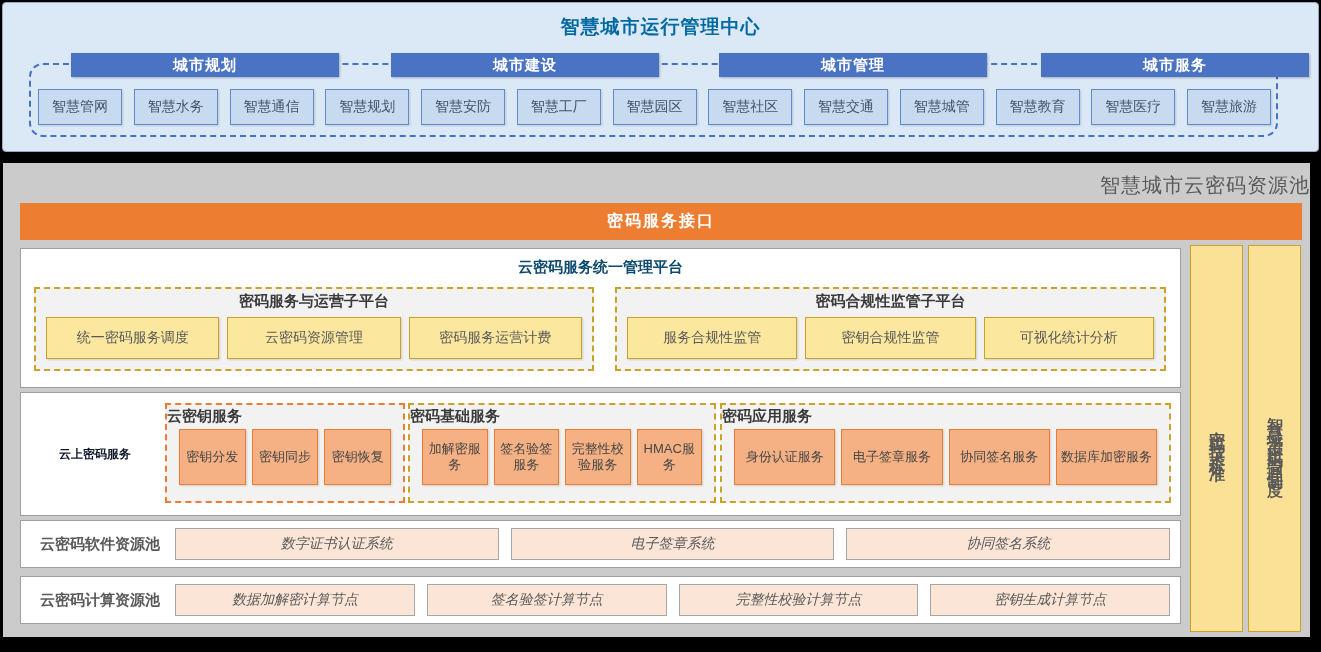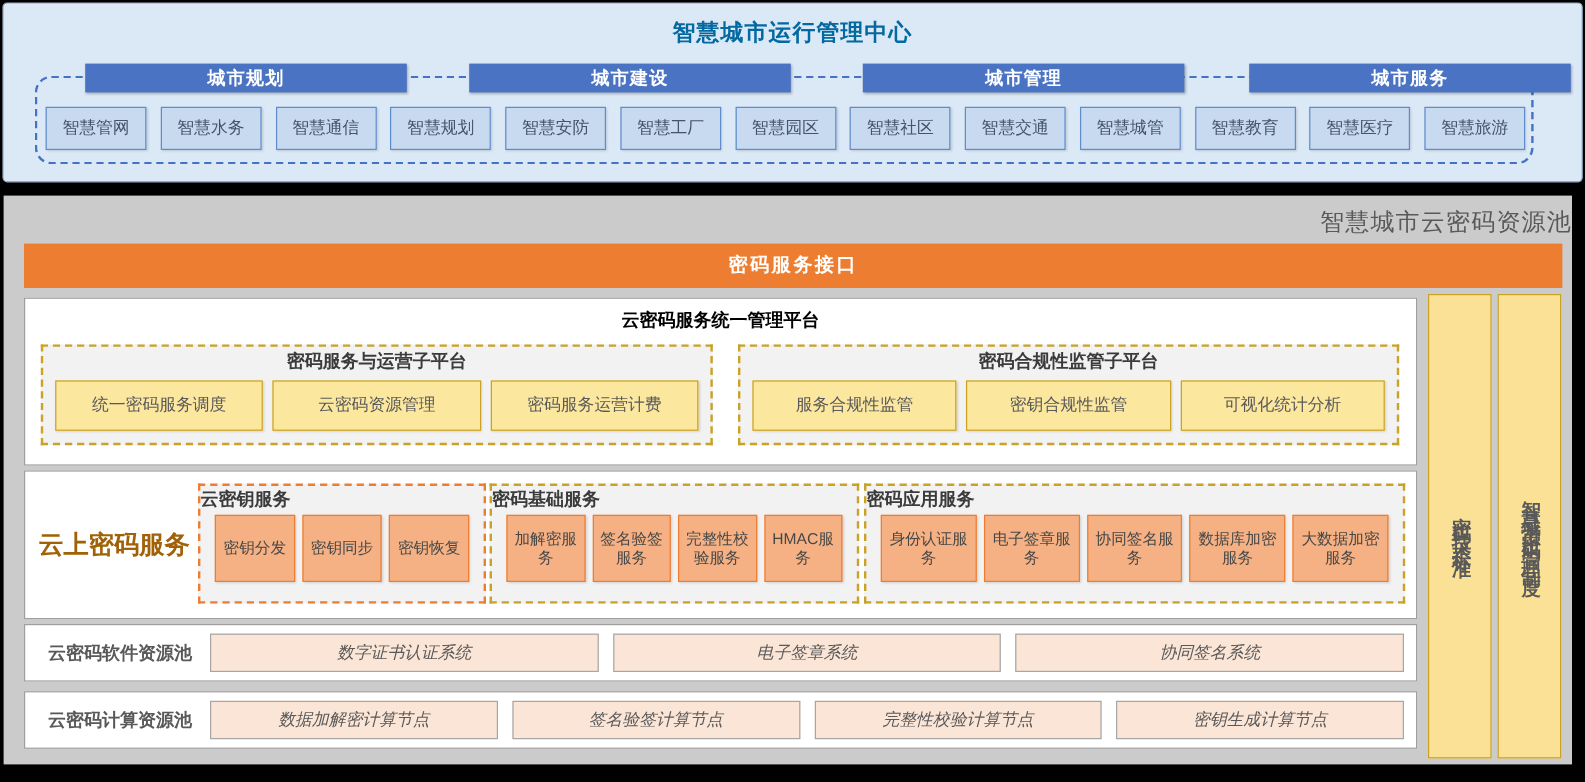--- a/index.html
+++ b/index.html
@@ -57,41 +57,41 @@
     display: flex; align-items: center; justify-content: center; letter-spacing: 2px;
   }
   .panel {
     position: absolute; left: 17px; width: 1161px;
     background: #fff; border: 1px solid #9e9e9e;
   }
   
   .panel1 { top: 85px; height: 140px; }
   .p1-title {
     position: absolute; left: 0; right: 0; top: 9px; text-align: center;
-    font-size: 15px; font-weight: bold; color: #000000;
+    font-size: 15px; font-weight: bold; color: #0c4a6e;
   }
   .sub {
     position: absolute; top: 38px; height: 84px;
     background: #f2f2f2; border: 2px dashed #c9a227;
   }
   .sub1 { left: 13px;  width: 560px; }
   .sub2 { left: 594px; width: 551px; }
   .sub-title { text-align: center; font-size: 15px; font-weight: bold; color: #3b3b3b; padding-top: 3px; height: 26px; }
   .sub-boxes { display: flex; gap: 8px; padding: 2px 10px 0 10px; height: 44px; }
   .ybox {
     flex: 1; background: #fce79f; border: 1px solid #c9a227; color: #595959;
     font-size: 14px; display: flex; align-items: center; justify-content: center;
     box-shadow: 1px 1px 2px rgba(0,0,0,0.15);
   }
   
   .panel2 { top: 229px; height: 124px; }
   .p2-label {
     position: absolute; left: 10px; top: 0; bottom: 0; width: 128px;
     display: flex; align-items: center; justify-content: center;
-    font-size: 21px; font-weight: bold; color: #a16207;
+    font-size: 12px; font-weight: bold; color: #0f172a;
   }
   .grp {
     position: absolute; top: 10px; height: 100px;
     background: #f2f2f2; border: 2px dashed #c9a227;
   }
   .grp.orange { border-color: #ed7d31; }
   .grp1 { left: 144px; width: 240px; }
   .grp2 { left: 387px; width: 308px; }
   .grp3 { left: 699px; width: 451px; }
   .grp-title { text-align: left; font-size: 15px; font-weight: bold; color: #3b3b3b; padding-top: 2px; height: 24px; }
@@ -207,21 +207,20 @@
       </div>
     </div>
 
     <div class="grp grp3">
       <div class="grp-title">密码应用服务</div>
       <div class="grp-boxes">
         <div class="obox">身份认证服务</div>
         <div class="obox">电子签章服务</div>
         <div class="obox">协同签名服务</div>
         <div class="obox">数据库加密服务</div>
-        <div class="obox">大数据加密服务</div>
       </div>
     </div>
   </div>
 
   <div class="panel rowpool row3">
     <div class="row-label">云密码软件资源池</div>
     <div class="row-boxes">
       <div class="pbox">数字证书认证系统</div>
       <div class="pbox">电子签章系统</div>
       <div class="pbox">协同签名系统</div>

